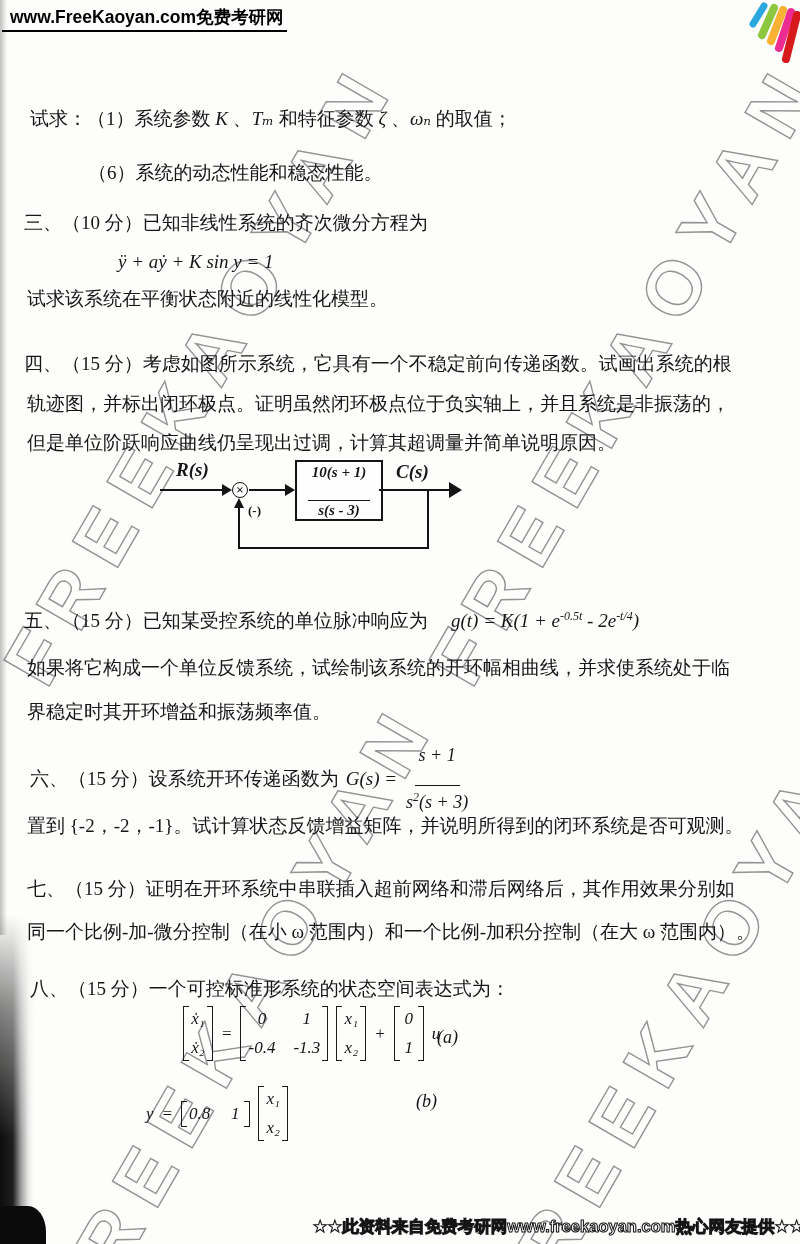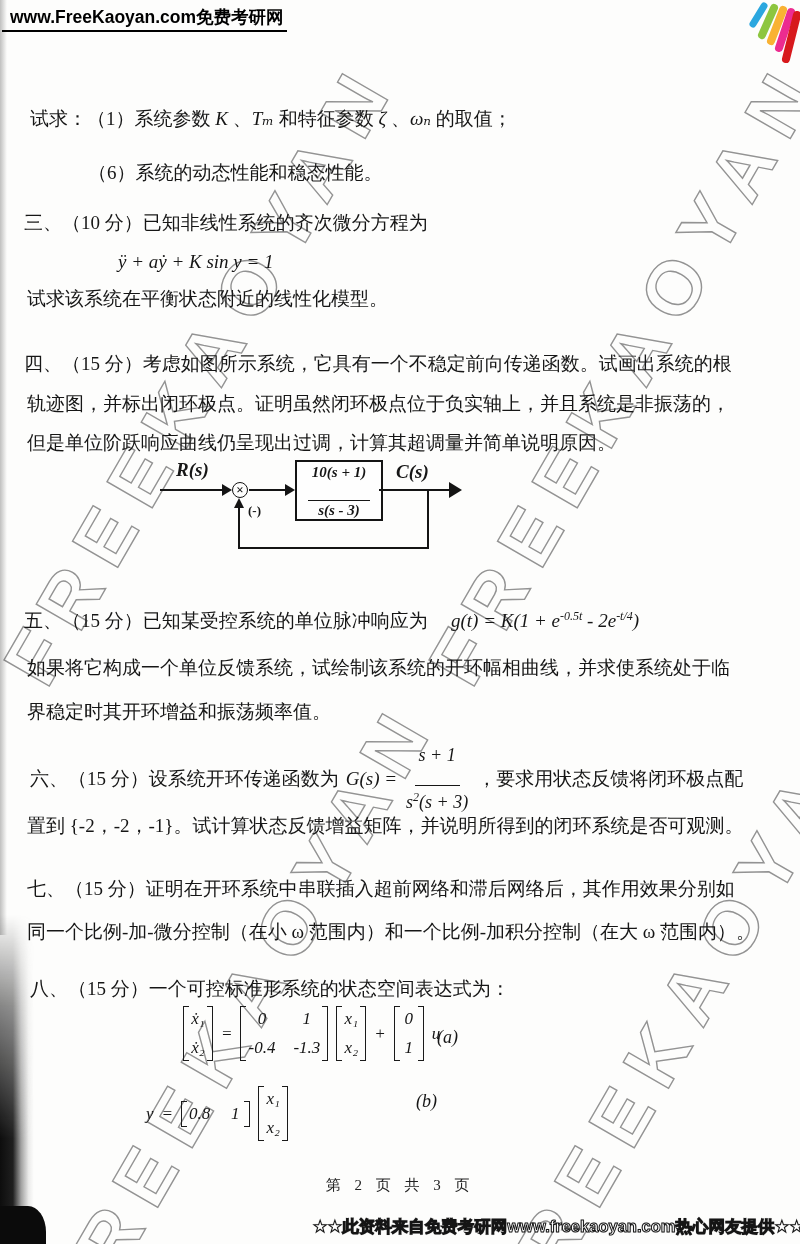--- a/index.html
+++ b/index.html
@@ -145,21 +145,20 @@
   <div class="l" style="left:27px;top:699px">界稳定时其开环增益和振荡频率值。</div>
   <div class="l" style="left:27px;top:655px">如果将它构成一个单位反馈系统，试绘制该系统的开环幅相曲线，并求使系统处于临</div>
 
   <div class="l flexline" style="left:30px;top:744px">
     <span>六、（15 分）设系统开环传递函数为</span>
     <span class="mi">G(s) =</span>
     <span class="frac" style="font-size:18px">
       <span class="fnum">s + 1</span>
       <span class="fden"><i>s</i><sup>2</sup><i>(s + 3)</i></span>
     </span>
-    <span>，要求用状态反馈将闭环极点配</span>
   </div>
   <div class="l" style="left:27px;top:813px">置到 {-2，-2，-1}。试计算状态反馈增益矩阵，并说明所得到的闭环系统是否可观测。</div>
 
   <div class="l" style="left:27px;top:876px">七、（15 分）证明在开环系统中串联插入超前网络和滞后网络后，其作用效果分别如</div>
   <div class="l" style="left:27px;top:919px">同一个比例-加-微分控制（在小 ω 范围内）和一个比例-加积分控制（在大 ω 范围内）。</div>
 
   <div class="l" style="left:30px;top:976px">八、（15 分）一个可控标准形系统的状态空间表达式为：</div>
 
   <div class="eq" style="left:183px;top:1006px">
     <span class="mat">
@@ -215,17 +214,16 @@
       <span class="mrow">
           <span>x₁</span>
         </span>
       <span class="mrow">
           <span>x₂</span>
         </span>
     </span>
   </div>
   <div class="eq-tag" style="left:416px;top:1091px">(b)</div>
 
-  <div class="footer">第 2 页 共 3 页</div>
 
   <div class="banner">★★此资料来自免费考研网www.freekaoyan.com热心网友提供★★</div>
 
 </div>
 
 </body></html>

